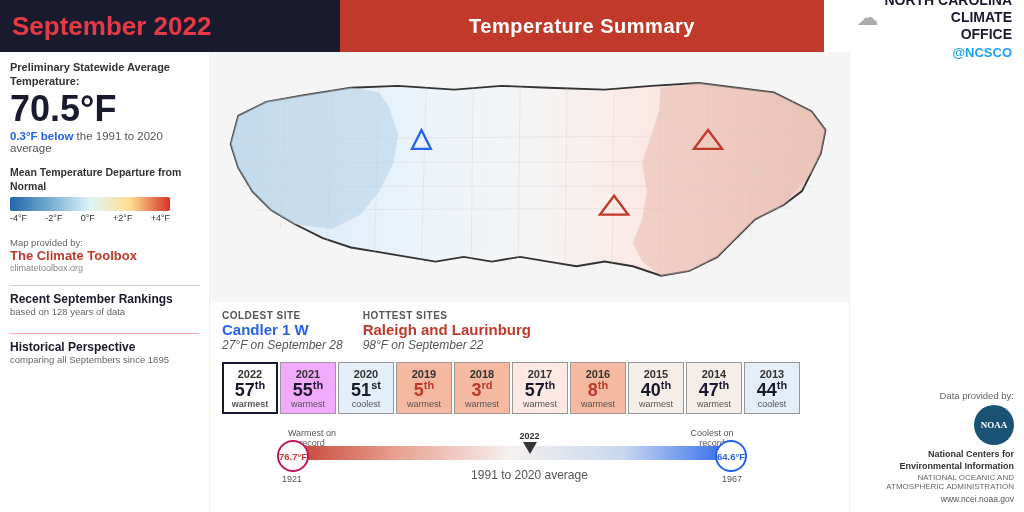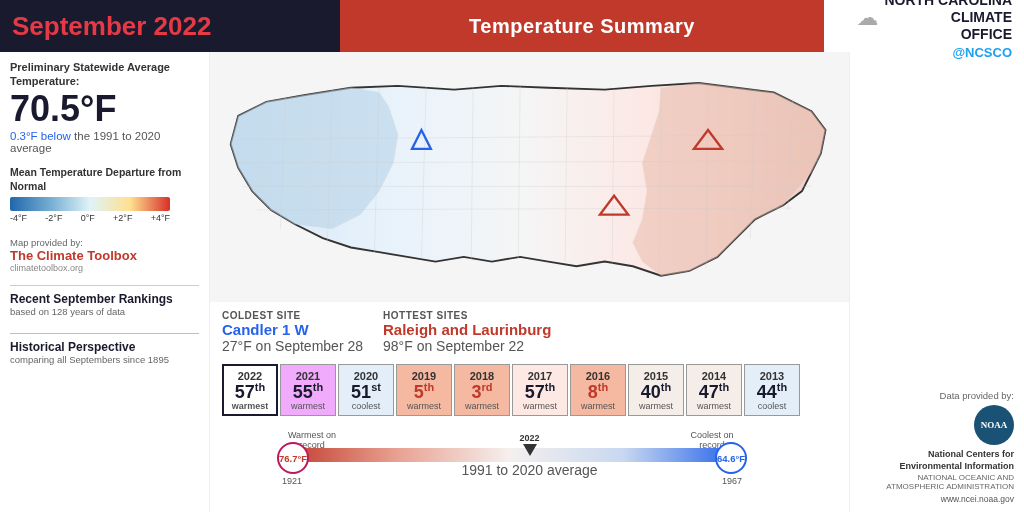--- a/index.html
+++ b/index.html
@@ -107,21 +107,21 @@
       color: #1a1a2e;
       line-height: 1.1;
     }
     .avg-temp-note {
       font-size: 11.5px;
       color: #555;
       margin-top: 2px;
     }
     .avg-temp-note .below {
       color: #2563eb;
-      font-weight: 400;
+      font-weight: 700;
     }
     .legend-section {
       margin-top: 4px;
     }
     .legend-title {
       font-size: 10.5px;
       color: #333;
       font-weight: 600;
       line-height: 1.3;
       margin-bottom: 4px;
@@ -220,22 +220,23 @@
       letter-spacing: 0.5px;
       color: #555;
     }
     .site-name {
       font-size: 15px;
       font-weight: 700;
     }
     .site-name.cold { color: #2563eb; }
     .site-name.hot { color: #c0392b; }
     .site-detail {
-      font-size: 14px;
-      color: #555;
+      font-size: 12px;
+      color: #555;
+      font-style: italic;
     }
 
     
     .rankings-table-section {
       padding: 6px 12px;
     }
     .rankings-table {
       display: flex;
       gap: 2px;
     }
@@ -361,24 +362,24 @@
       top: 5px;
       left: 50%;
       transform: translateX(-50%);
       font-size: 9px;
       font-weight: 700;
       color: #333;
       text-align: center;
     }
     .hist-avg-marker {
       position: absolute;
-      top: 34px;
+      top: 42px;
       left: 50%;
       transform: translateX(-50%);
-      font-size: 14px;
+      font-size: 12px;
       color: #555;
       text-align: center;
       white-space: nowrap;
     }
     .hist-2022-arrow {
       position: absolute;
       top: 16px;
       left: 50%;
       transform: translateX(-50%);
       width: 0;

